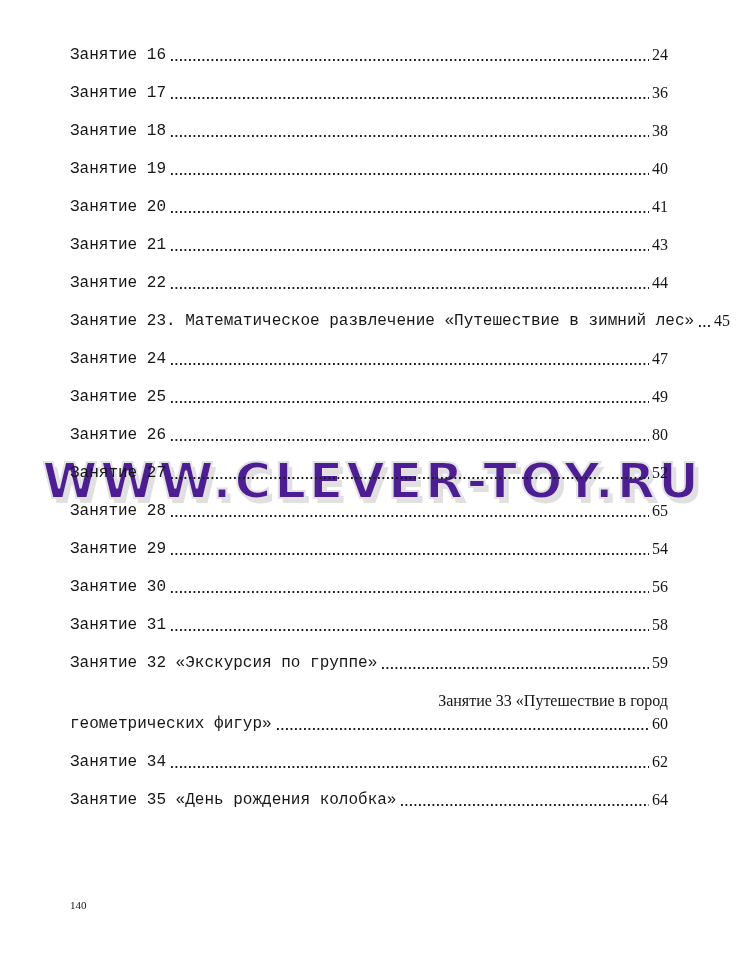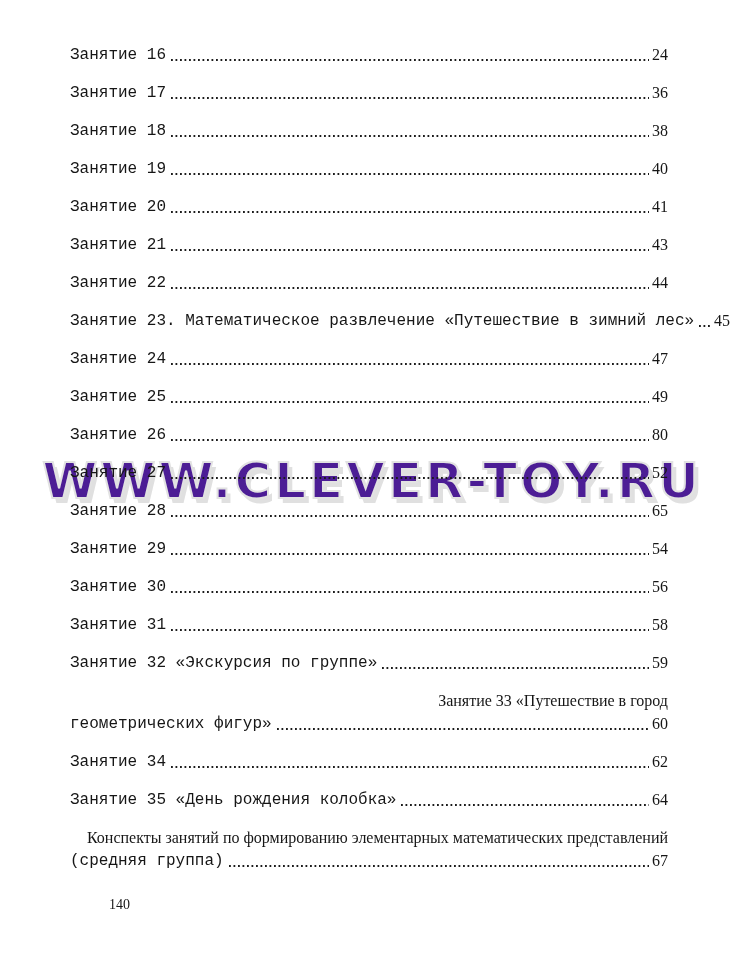--- a/index.html
+++ b/index.html
@@ -74,24 +74,23 @@
     background-repeat: repeat-x;
     background-position: left bottom;
   }
   .pagenum {
     white-space: nowrap;
   }
   .folio {
     position: absolute;
     left: 70px;
     top: 896px;
-    font-size: 14px;
+    font-size: 11px;
     line-height: 18px;
     z-index: 1;
-    margin-left: 39px;
   }
 </style>
 </head>
 <body>
 
 <div class="page">
   <div class="watermark">WWW.CLEVER-TOY.RU</div>
   <div class="content" id="toc-list">
   <div class="entry">
 
@@ -266,23 +265,15 @@
 
   <div class="entry">
 
     <div class="row">
       <span class="label">Занятие 35 «День рождения колобка»</span>
       <span class="leader"></span>
       <span class="pagenum">64</span>
     </div>
   </div>
 
-  <div class="entry two-line">
-    <div class="line1">Конспекты занятий по формированию элементарных математических представлений</div>
-    <div class="row">
-      <span class="label">(средняя группа)</span>
-      <span class="leader"></span>
-      <span class="pagenum">67</span>
-    </div>
-  </div>
 </div>
   <div class="folio">140</div>
 </div>
 
 </body></html>

